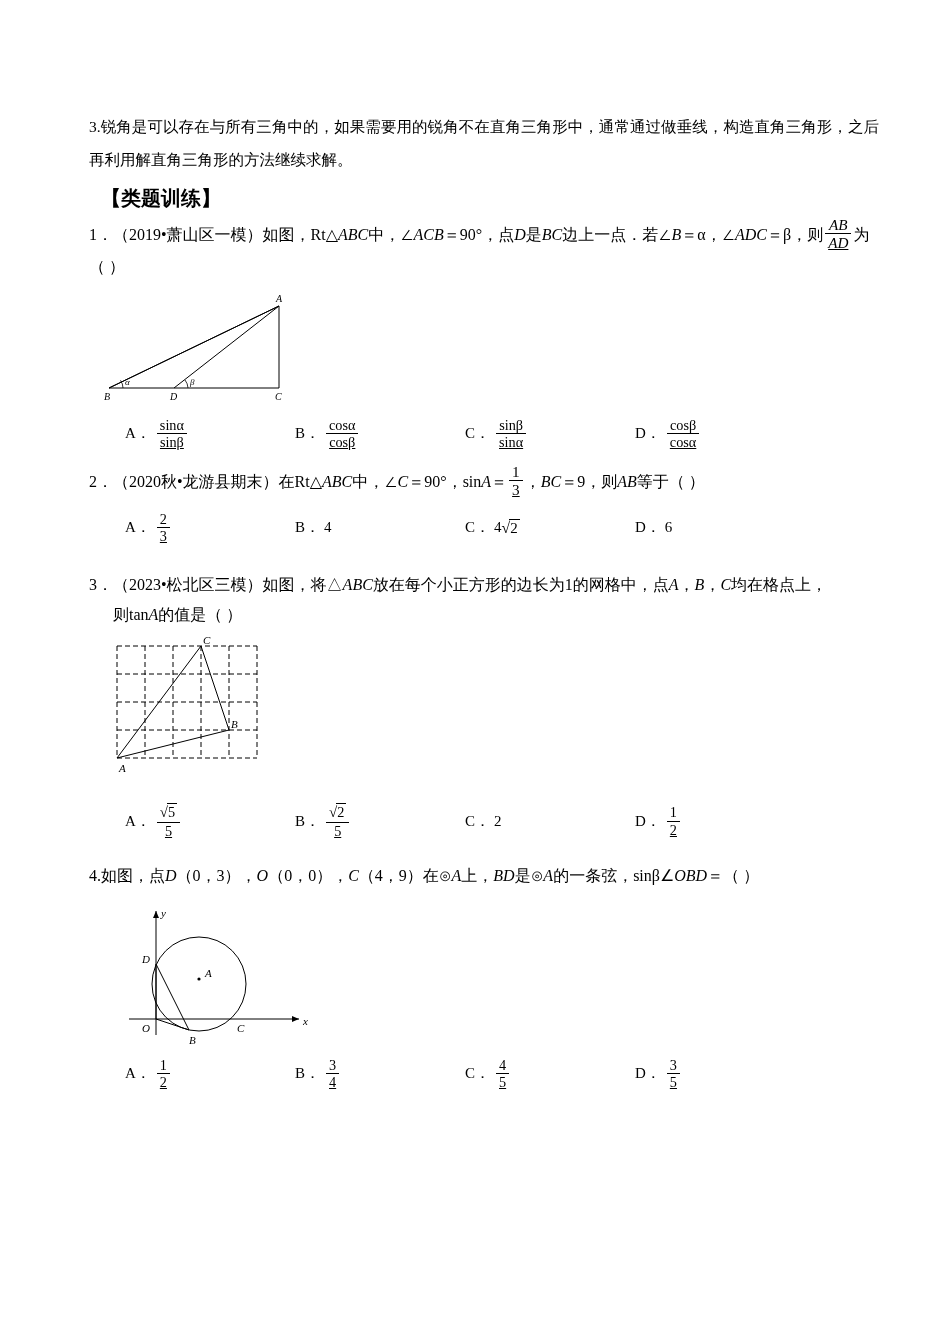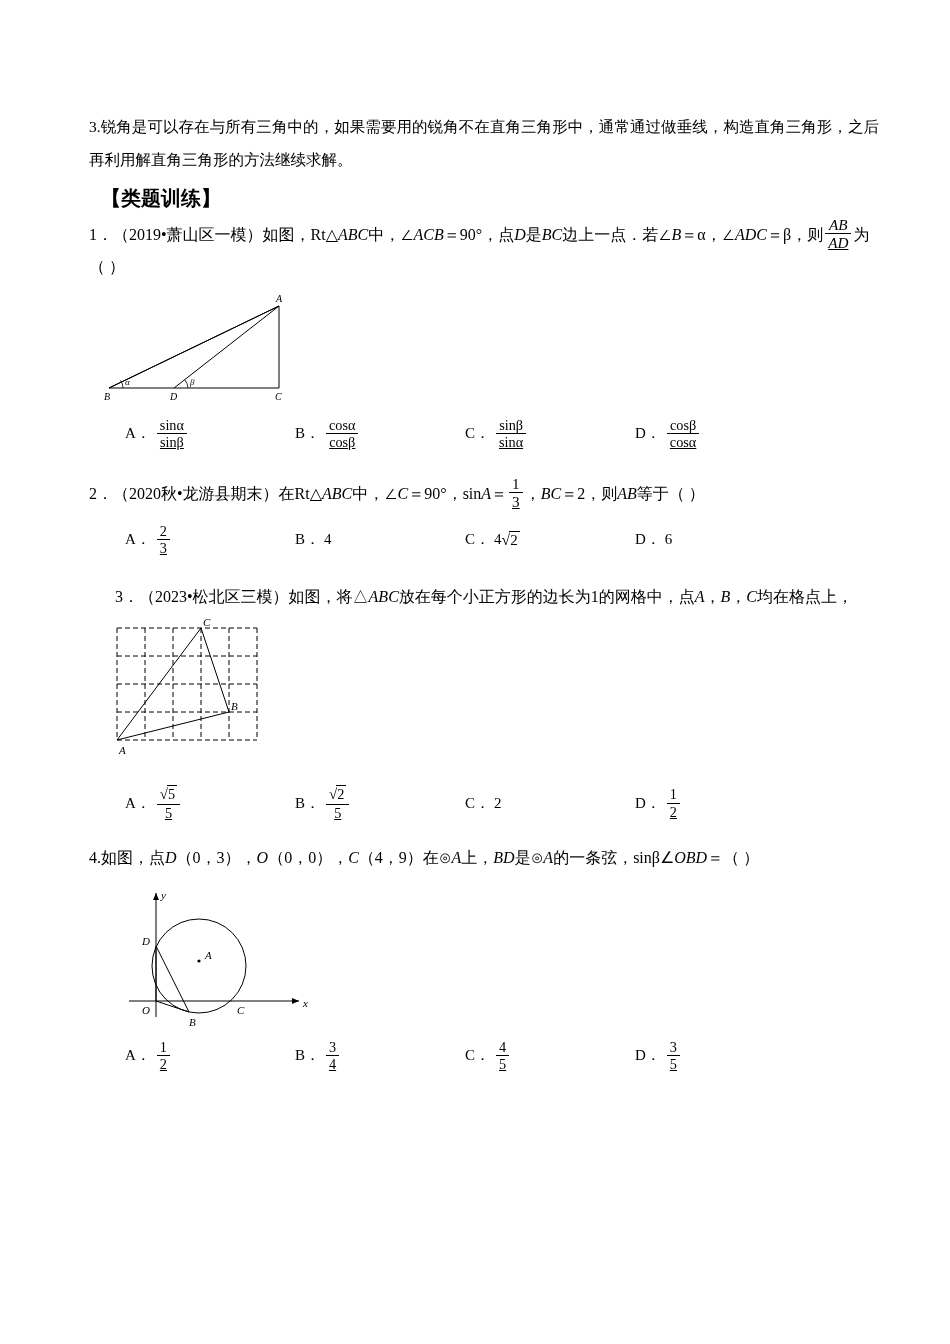--- a/index.html
+++ b/index.html
@@ -156,22 +156,22 @@
         </div>
       <div class="opt">
           <span class="lbl">D．</span>
           <span class="frac">
             <span class="num">cosβ</span>
             <span class="den">cosα</span>
           </span>
         </div>
     </div>
 
-    <div class="q" style="margin-top:24px;">
-      <span>2．</span><span>（2020秋•龙游县期末）在Rt△</span><i class="mathit">ABC</i><span>中，∠</span><i class="mathit">C</i><span>＝90°，sin</span><i class="mathit">A</i><span>＝</span><span class="frac"><span class="num">1</span><span class="den">3</span></span><span>，</span><i class="mathit">BC</i><span>＝2，则</span><i class="mathit">AB</i><span>等于（        ）</span>
+    <div class="q" style="margin-top:12px;">
+      <span>2．</span><span>（2020秋•龙游县期末）在Rt△</span><i class="mathit">ABC</i><span>中，∠</span><i class="mathit">C</i><span>＝90°，sin</span><i class="mathit">A</i><span>＝</span><span class="frac"><span class="num">1</span><span class="den">3</span></span><span>，</span><i class="mathit">BC</i><span>＝9，则</span><i class="mathit">AB</i><span>等于（        ）</span>
     </div>
 
     <div class="opts" style="margin-top:12px;">
       <div class="opt">
           <span class="lbl">A．</span>
           <span class="frac">
             <span class="num">2</span>
             <span class="den">3</span>
           </span>
         </div>
@@ -184,22 +184,23 @@
           <span>4</span>
           <span class="sqrt-sign">√</span>
           <span class="sqrt">2</span>
         </div>
       <div class="opt">
           <span class="lbl">D．</span>
           <span>6</span>
         </div>
     </div>
 
-    <div class="q" style="margin-top:26px;text-align:center;">
+    <div class="q" style="margin-top:26px;">
       <span>3．</span><span>（2023•松北区三模）如图，将△</span><i class="mathit">ABC</i><span>放在每个小正方形的边长为1的网格中，点</span><i class="mathit">A</i><span>，</span><i class="mathit">B</i><span>，</span><i class="mathit">C</i><span>均在格点上，</span>
+      <span class="q-line" style="margin-left:24px;"><span>则tan</span><i class="mathit">A</i><span>的值是（        ）</span></span>
     </div>
 
     <div class="figure" style="margin-left:18px;">
       <svg width="160" height="155" viewBox="0 0 160 155">
         <g stroke="#000" stroke-width="1" fill="none" stroke-dasharray="5,3">
           <line x1="10" y1="10" x2="150" y2="10"></line>
           <line x1="10" y1="38" x2="150" y2="38"></line>
           <line x1="10" y1="66" x2="150" y2="66"></line>
           <line x1="10" y1="94" x2="150" y2="94"></line>
           <line x1="10" y1="122" x2="150" y2="122"></line>

